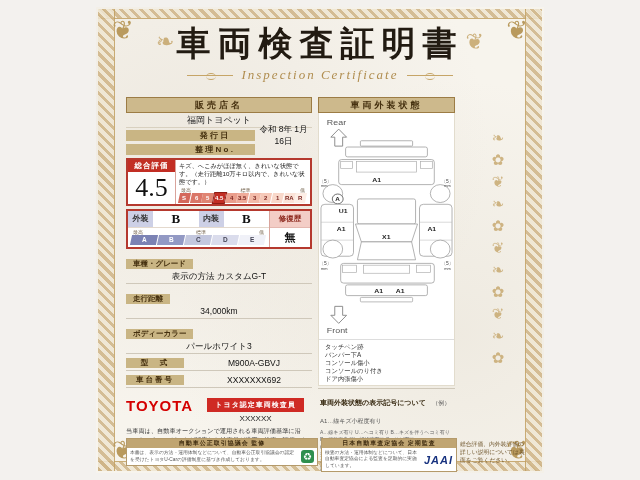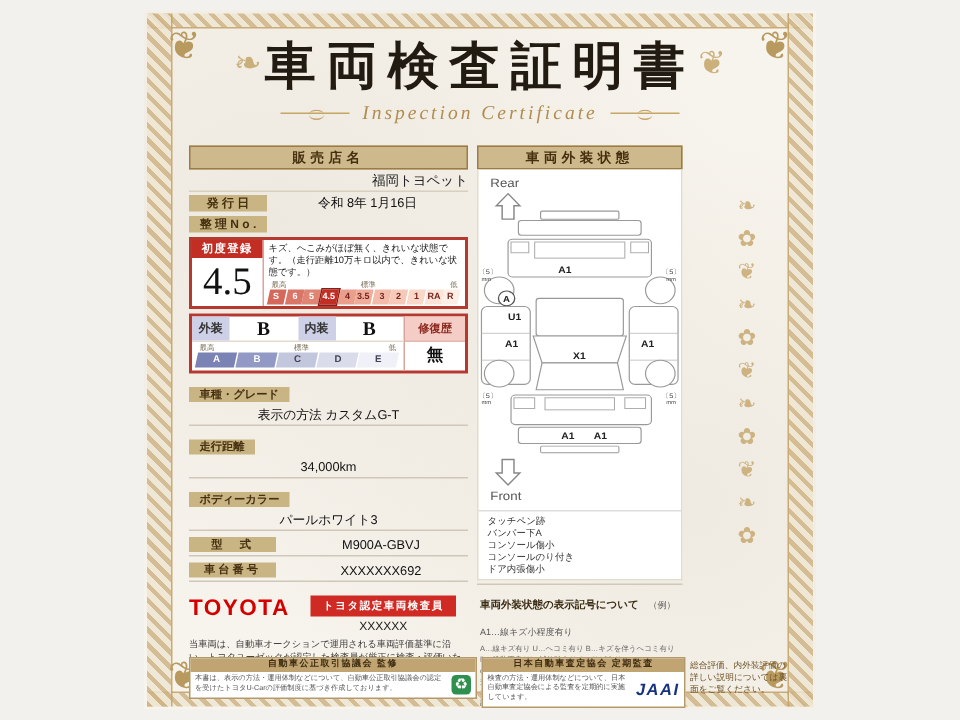--- a/index.html
+++ b/index.html
@@ -26,23 +26,23 @@
   .sub-line{width:46px;height:1px;background:#c6a567;position:relative;}
   .sub-line::after{content:"";position:absolute;left:40%;top:-2px;width:10px;height:5px;border:1px solid #c6a567;border-left:none;border-right:none;border-radius:50%;}
   .tflor{position:absolute;top:22px;font-size:22px;color:#c2a061;opacity:.8;}
 
   
   .leftcol{position:absolute;left:30px;top:90px;width:186px;}
   .rightcol{position:absolute;left:222px;top:90px;width:137px;}
 
   .bar{height:14px;line-height:14px;background:#cdb98c;border:1px solid #9c7c45;
        text-align:center;font-size:9px;font-weight:bold;color:#45300f;letter-spacing:3px;}
-  .dealer{height:14px;line-height:15px;text-align:right;font-size:9px;color:#222;border-bottom:1px solid #d8d0bf;}
+  .dealer{height:14px;line-height:15px;text-align:center;font-size:9px;color:#222;border-bottom:1px solid #d8d0bf;}
   .kv{display:flex;height:13px;margin-top:1px;align-items:center;}
-  .kv .k{width:52px;height:11px;line-height:11px;background:#c9b584;font-size:8px;font-weight:bold;color:#45300f;text-align:center;}
+  .kv .k{width:82px;height:11px;line-height:11px;background:#c9b584;font-size:8px;font-weight:bold;color:#45300f;text-align:center;padding-left:47px;}
   .kv .v{flex:1;text-align:center;font-size:8.5px;color:#111;}
 
   .overall-box{margin-top:2px;border:2px solid #b5392e;display:flex;height:44px;background:#fff;}
   .ov-left{width:47px;border-right:1px solid #d9a49c;display:flex;flex-direction:column;}
   .ov-label{height:12px;line-height:12px;background:#c22e24;color:#fff;font-size:7.5px;font-weight:bold;text-align:center;letter-spacing:1px;}
   .ov-score{flex:1;display:flex;align-items:center;justify-content:center;
             font-family:"Liberation Serif","DejaVu Serif",serif;font-size:26px;color:#111;}
   .ov-right{flex:1;padding:2px 3px 1px 3px;display:flex;flex-direction:column;}
   .ov-desc{font-size:6.2px;line-height:1.32;color:#222;height:25px;overflow:hidden;}
   .sc-labels{display:flex;justify-content:space-between;font-size:5px;color:#7a6a55;height:6px;line-height:6px;padding:0 2px;}
@@ -130,21 +130,21 @@
       <div class="k">発 行 日</div>
       <div class="v">令和 8年 1月16日</div>
     </div>
     <div class="kv">
       <div class="k">整 理 N o .</div>
       <div class="v"></div>
     </div>
 
     <div class="overall-box">
       <div class="ov-left">
-        <div class="ov-label">初度登録</div>
+        <div class="ov-label">総合評価</div>
         <div class="ov-score">4.5</div>
       </div>
       <div class="ov-right">
         <div class="ov-desc">キズ、へこみがほぼ無く、きれいな状態です。（走行距離10万キロ以内で、きれいな状態です。）</div>
         <div class="sc-labels">
           <span>最高</span>
           <span>標準</span>
           <span>低</span>
         </div>
         <div class="sc-row">

